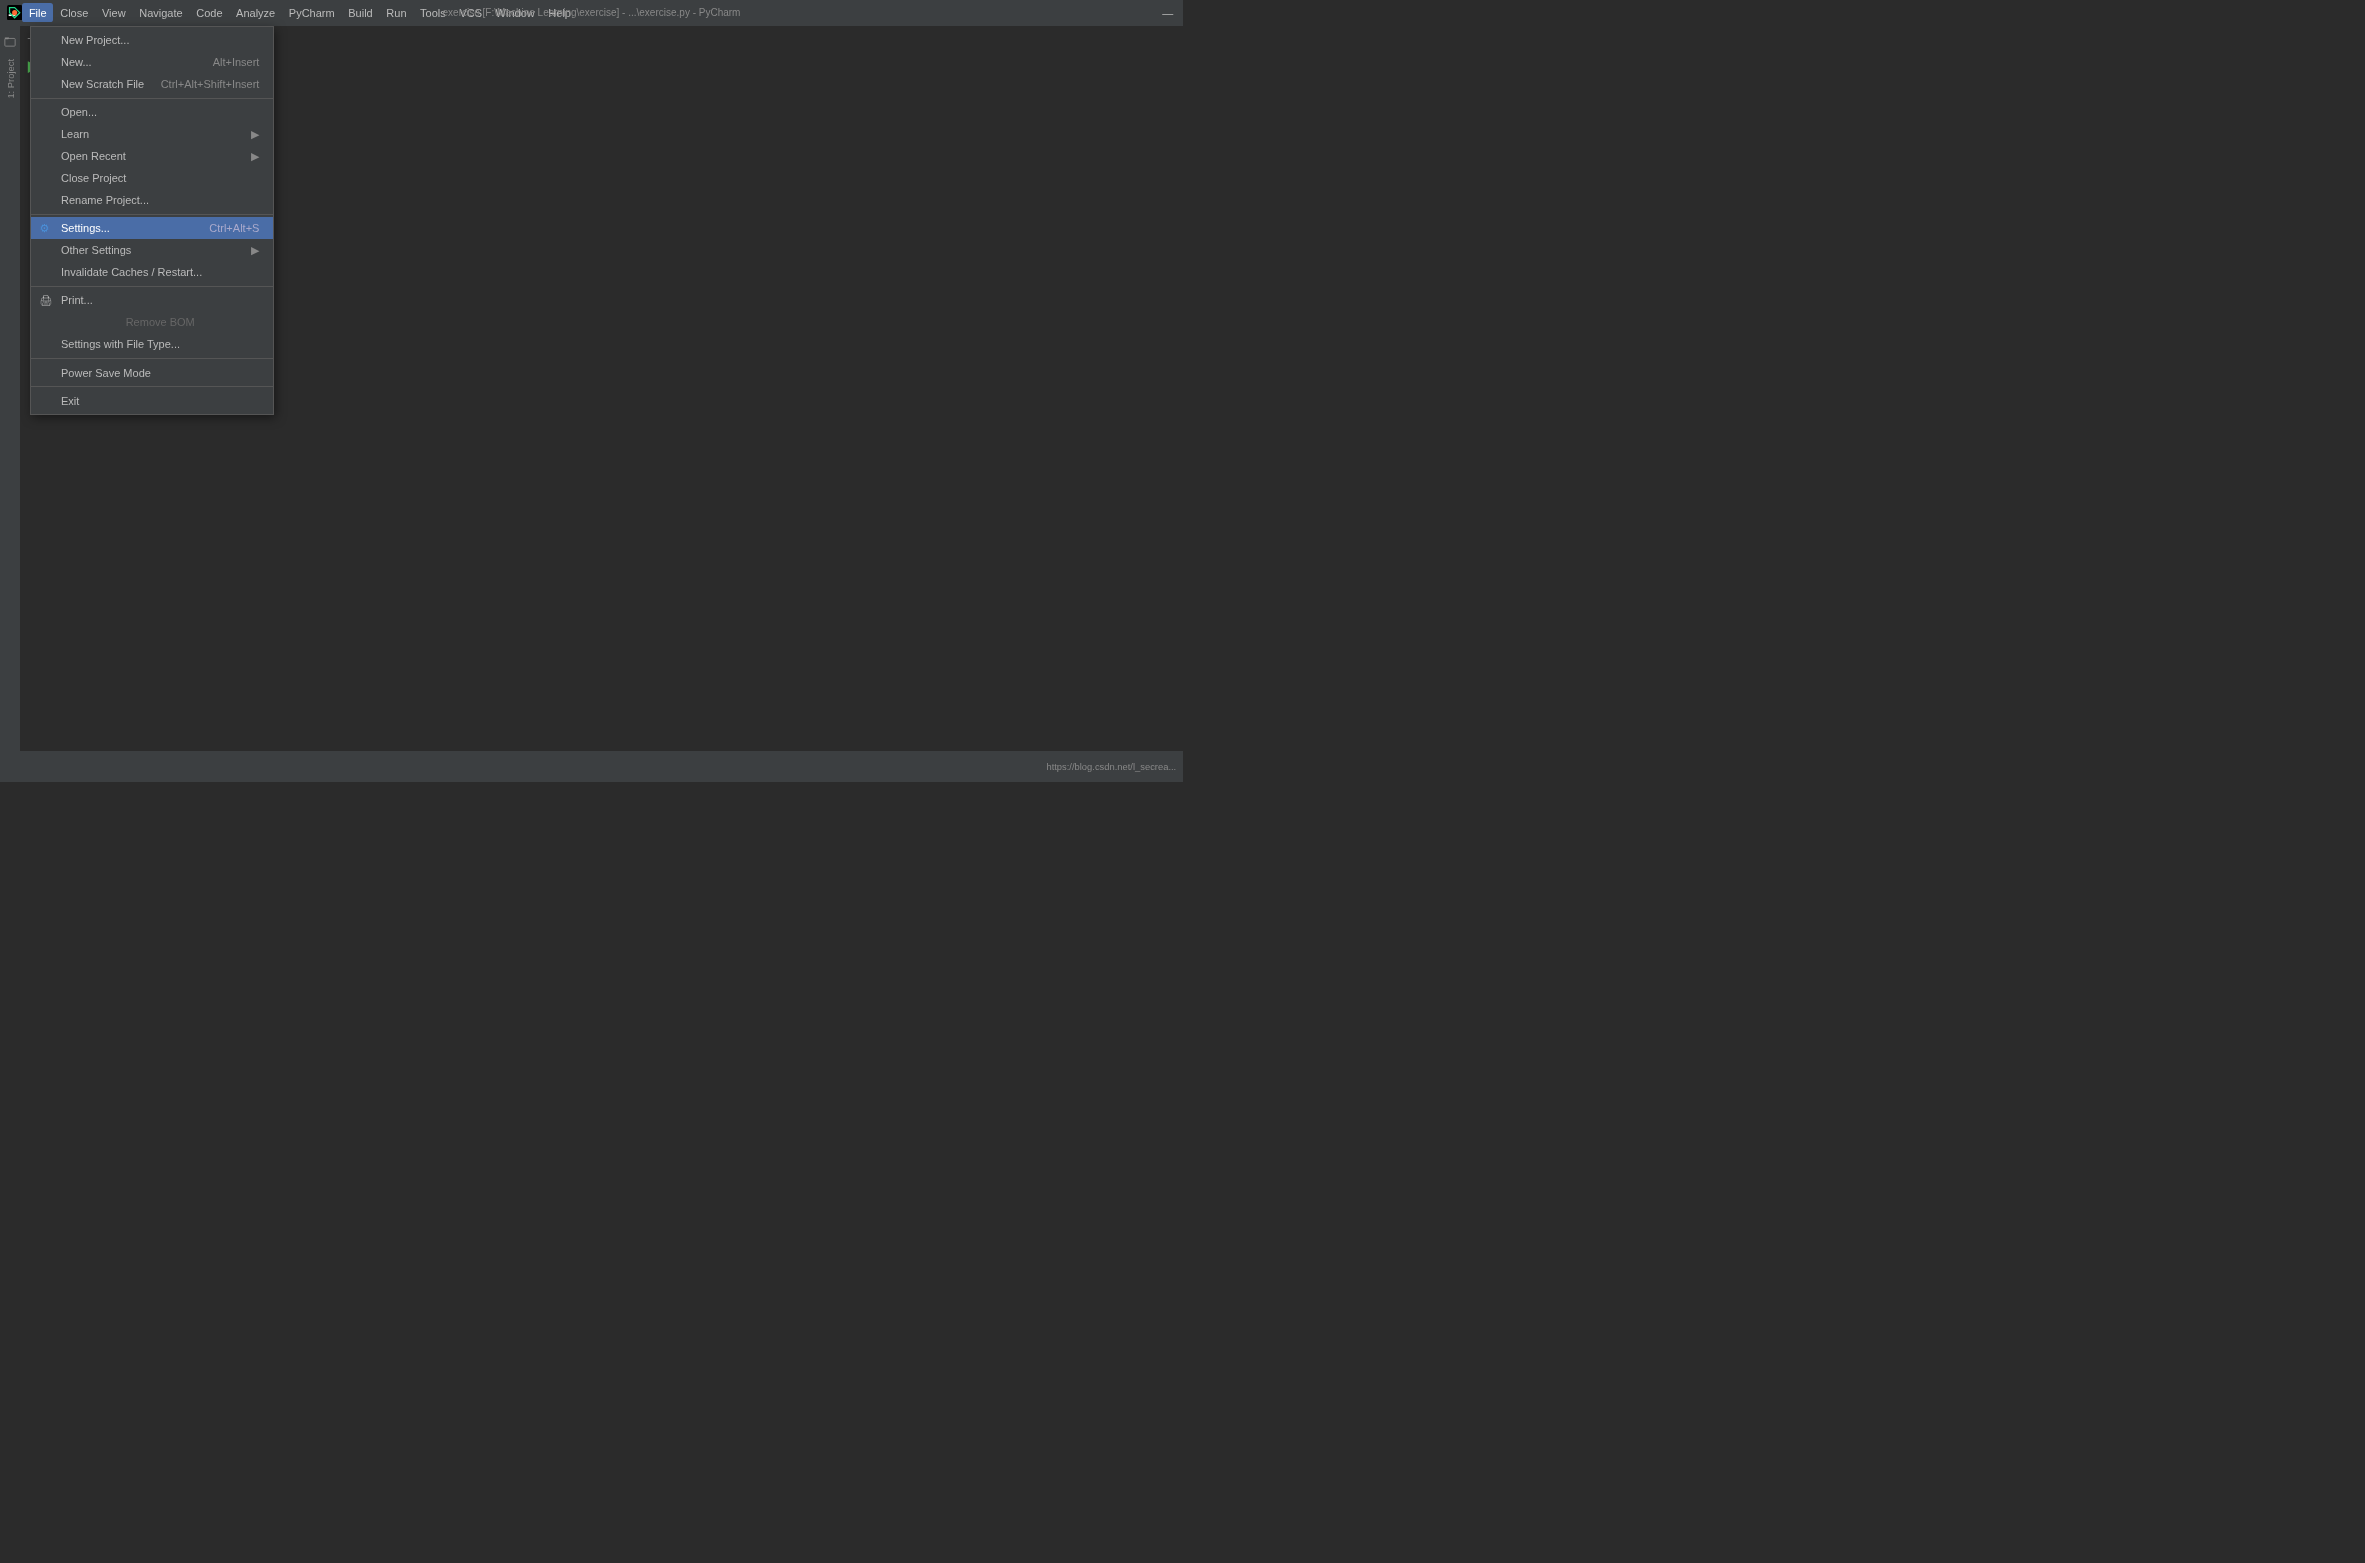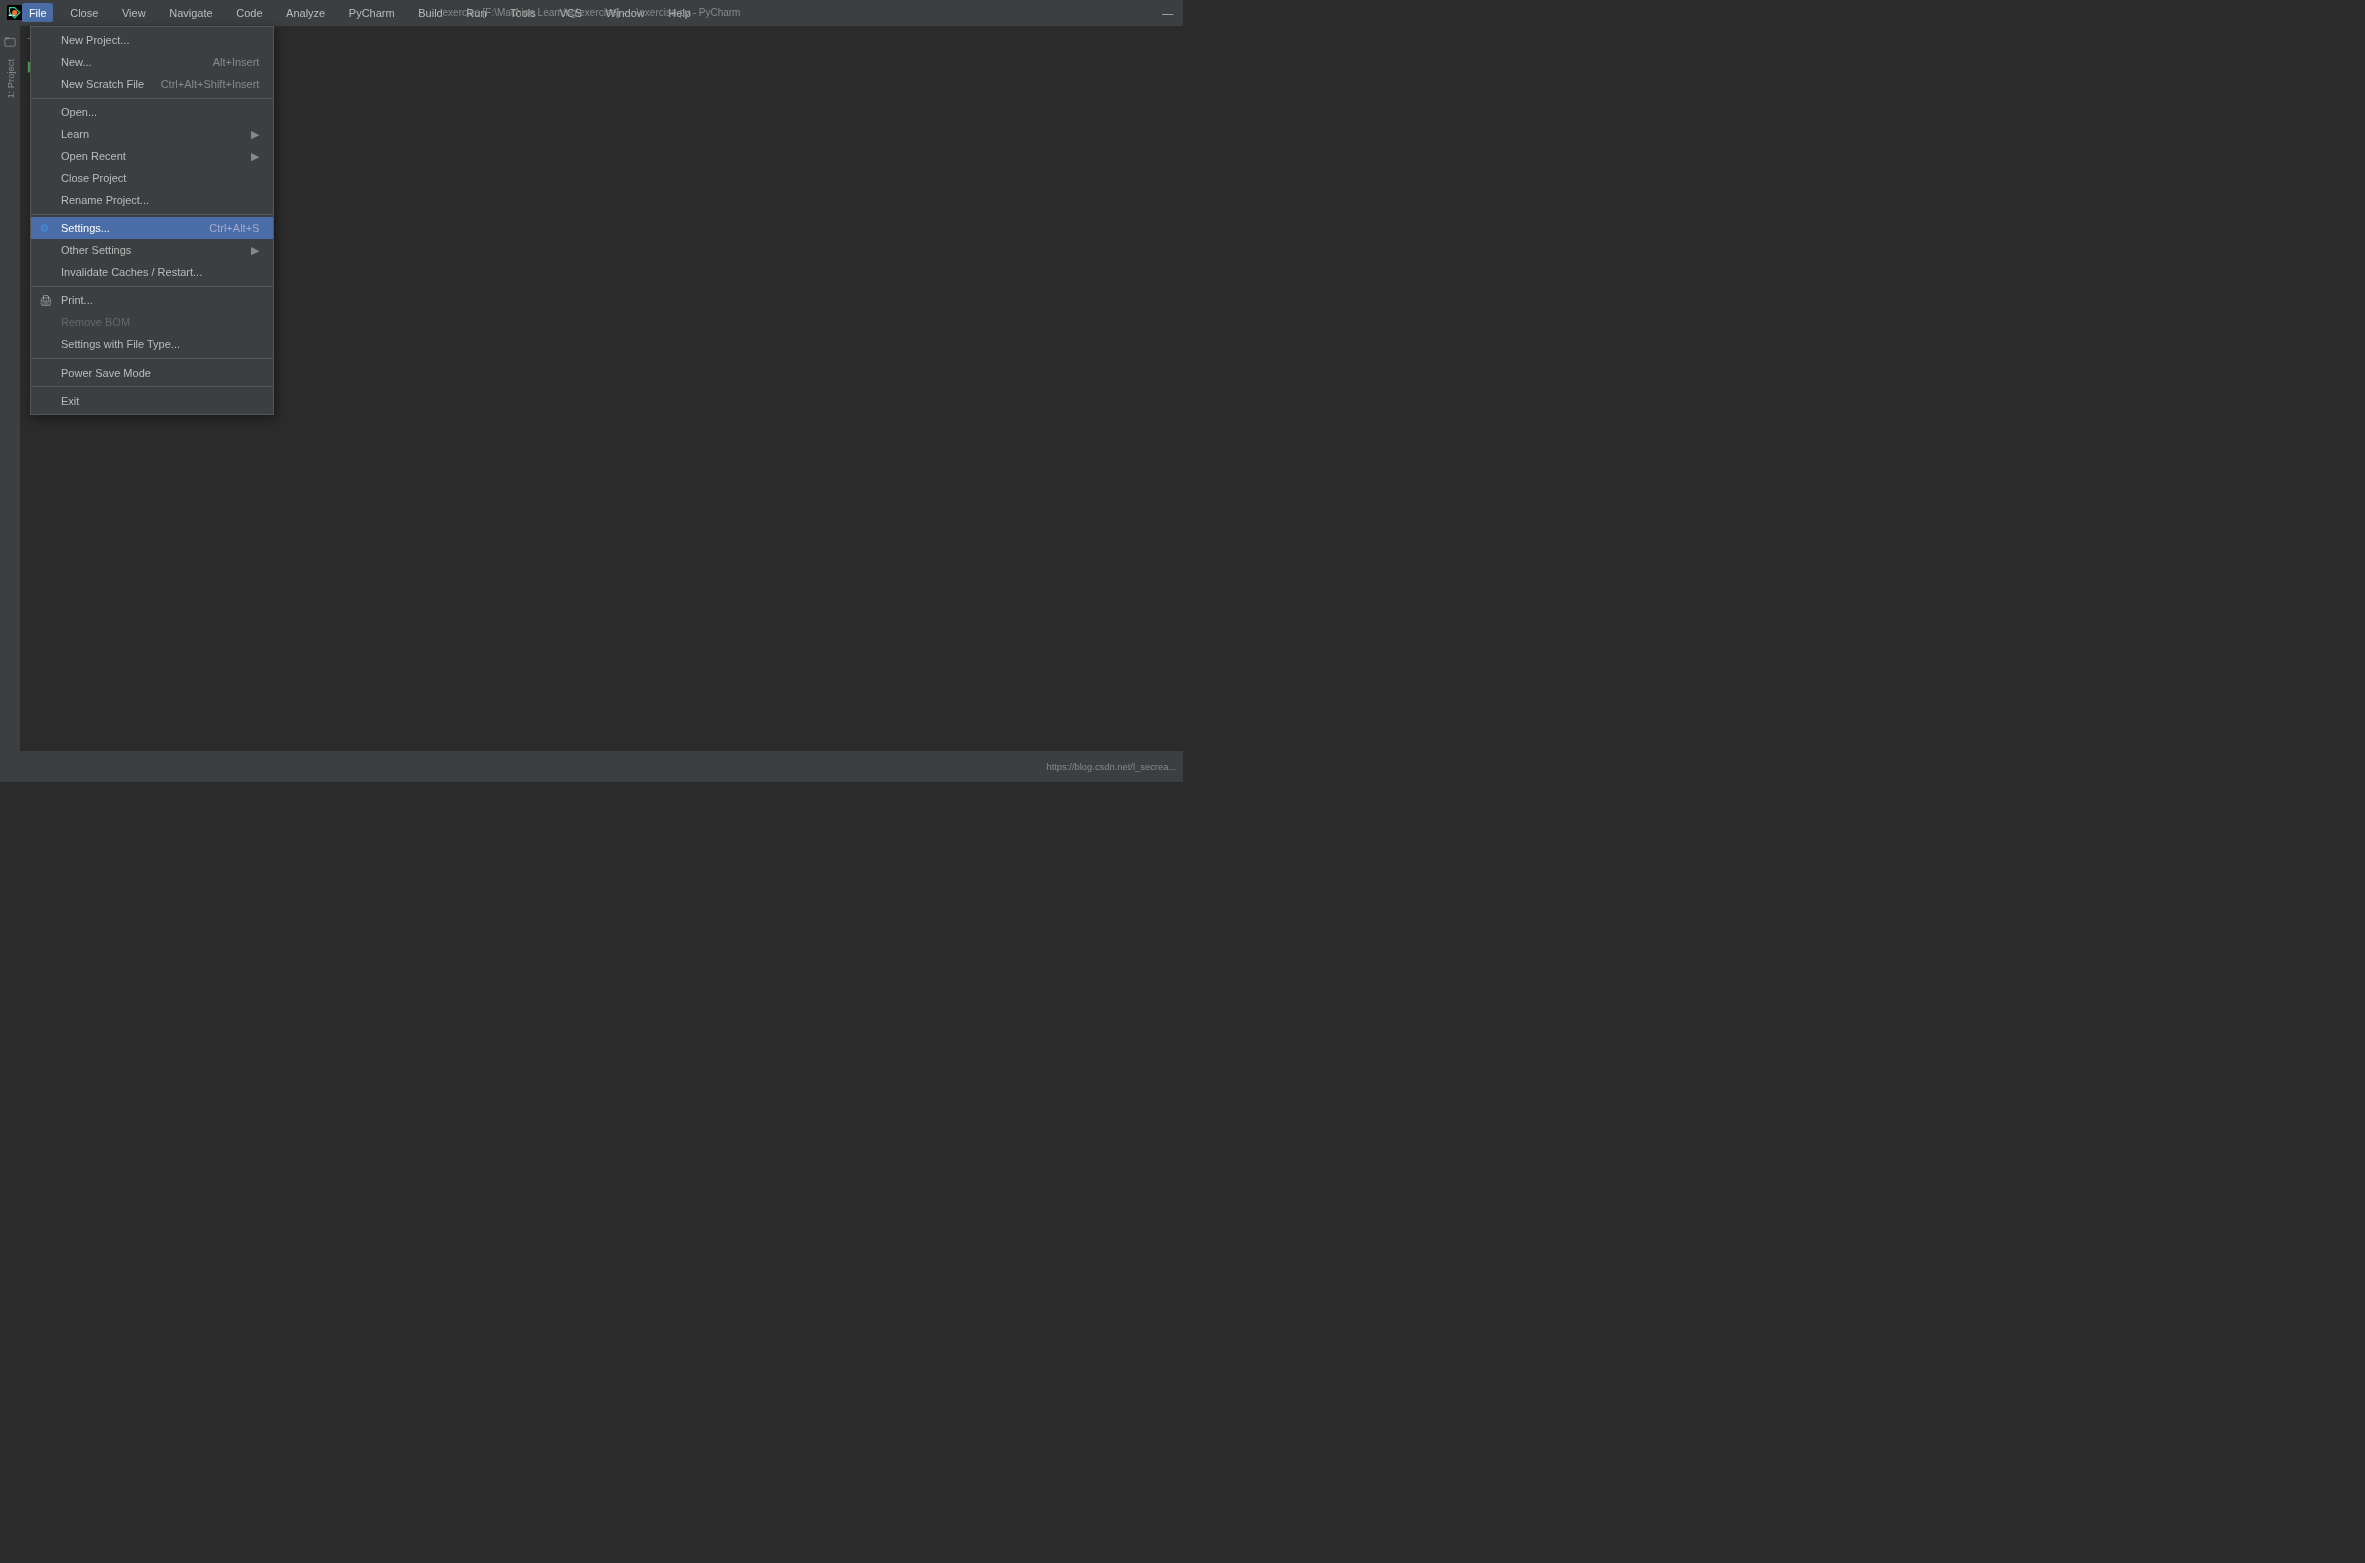--- a/index.html
+++ b/index.html
@@ -25,21 +25,21 @@
       align-items: center;
       height: 25.6px;
       background-color: #3c3f41;
       padding: 0 6.8px;
       position: relative;
     }
 
     .menu-bar {
       display: flex;
       align-items: flex-end;
-      gap: 10px;
+      gap: 0;
     }
 
     .menu-item {
       padding: 3.4px 6.8px;
       cursor: pointer;
       color: #bbbbbb;
       font-size: 11px;
       border-radius: 2.6px;
     }
 
@@ -158,20 +158,21 @@
     }
 
     .dropdown-item.highlighted {
       background-color: #4a6da7;
       color: #ffffff;
     }
 
     .dropdown-item.disabled {
       color: #666666;
       cursor: default;
+      justify-content: center;
     }
 
     .dropdown-item .shortcut {
       margin-left: auto;
       color: #888888;
       font-size: 11px;
     }
 
     .dropdown-item.highlighted .shortcut {
       color: #aaaacc;

